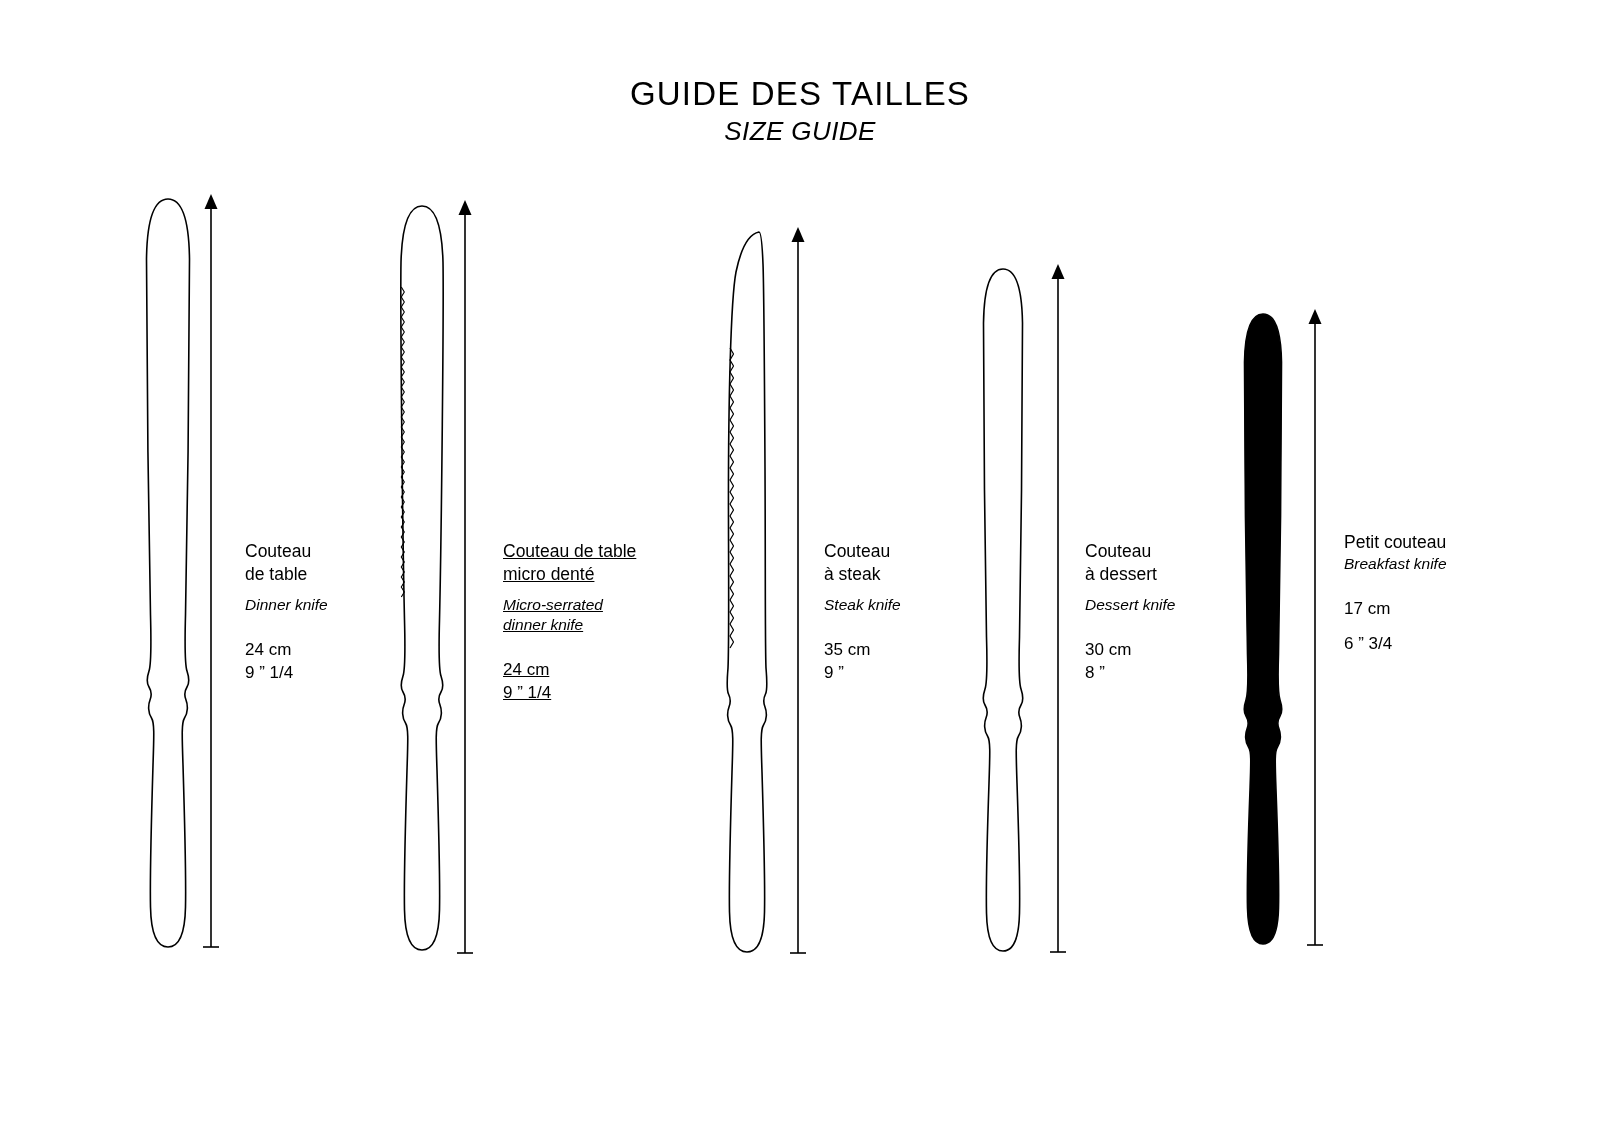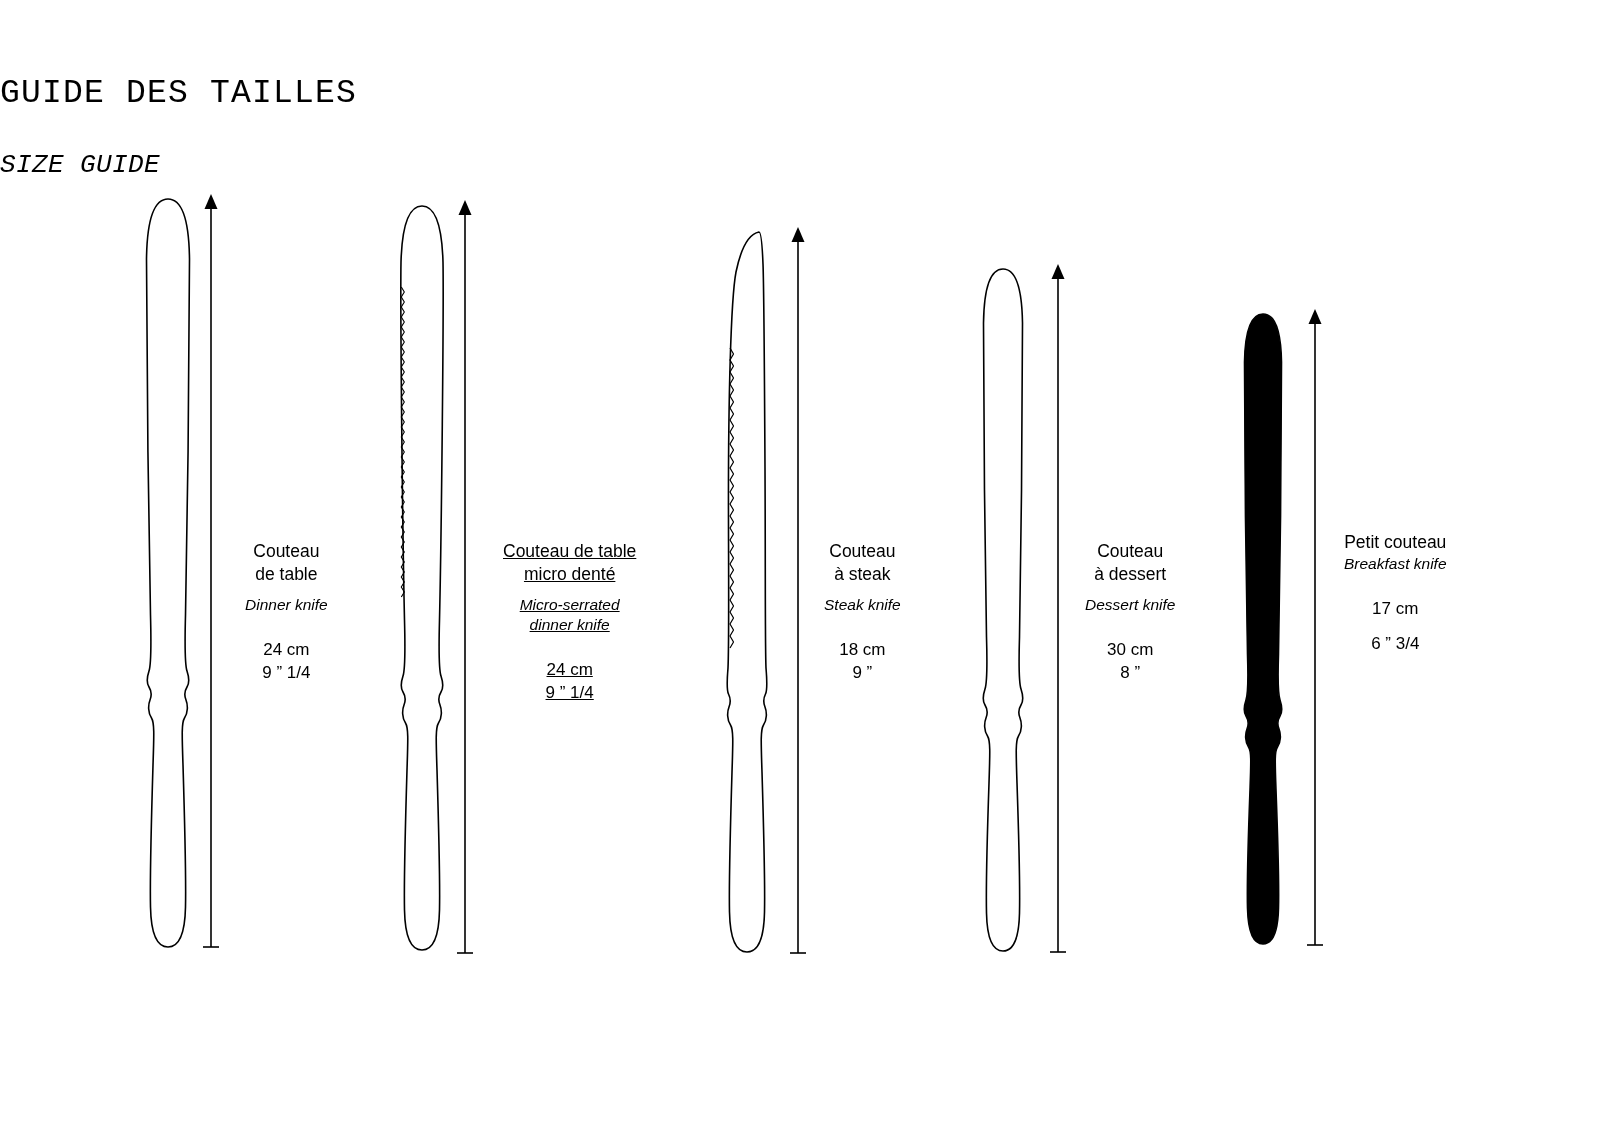--- a/index.html
+++ b/index.html
@@ -16,54 +16,51 @@
     width: 1600px;
     height: 1125px;
     background: #ffffff;
     overflow: hidden;
   }
   .title-block {
     position: absolute;
     top: 74px;
     left: 0;
     width: 1600px;
-    text-align: left;
-    font-family: Liberation Mono, monospace;
+    text-align: center;
   }
   .title-main {
     font-size: 33px;
     letter-spacing: 1.2px;
     font-weight: 400;
     line-height: 40px;
   }
   .title-sub {
     font-size: 26px;
     font-style: italic;
     font-weight: 400;
     line-height: 34px;
     letter-spacing: 0.4px;
-    margin-top: 34px;
   }
   .knife-group {
     position: absolute;
     top: 0;
     height: 1125px;
   }
   .knife-art {
     position: absolute;
   }
   .arrow {
     position: absolute;
   }
   .caption {
     position: absolute;
     font-size: 17.5px;
     line-height: 23px;
     white-space: nowrap;
-    text-align: center;
   }
   .caption .fr {
     font-style: normal;
   }
   .caption .en {
     font-style: italic;
     font-size: 15.5px;
     line-height: 20px;
   }
   .caption .dims {
@@ -130,21 +127,21 @@
     </svg>
     <svg class="arrow" style="left:786px; top:225px;" width="24" height="733" viewBox="0 0 24 733">
       <line x1="12" y1="8" x2="12" y2="728" stroke="#000000" stroke-width="1.6"></line>
       <path d="M12 2 L5.5 17 L18.5 17 Z" fill="#000000"></path>
       <line x1="4" y1="728" x2="20" y2="728" stroke="#000000" stroke-width="1.6"></line>
     </svg>
     <div class="caption" style="left:824px; top:540px;">
       <div class="fr">Couteau</div>
       <div class="fr">à steak</div>
       <div class="en gap-sm">Steak knife</div>
-      <div class="dims">18 cm</div>
+      <div class="dims">35 cm</div>
       <div class="dims" style="margin-top:0">9 ”</div>
     </div>
   </div>
 
   <div class="knife-group" style="left:0;">
     <svg class="knife-art" style="left:955px; top:265px;" width="96" height="690" viewBox="0 0 96 690">
       <path d="M48 4 C 35 4, 29 24, 28.5 58 C 28 96, 30 300, 31.5 372 C 32.5 406, 32 418, 30 424 C 28 430, 27.5 436, 30 440 C 32.5 444, 33 448, 31 453 C 29 458, 29 466, 32.5 471 C 35.5 475.5, 35 488, 34 518 C 32.5 562, 31 626, 31.5 648 C 32 672, 37.5 686, 48 686 C 58.5 686, 64 672, 64.5 648 C 65 626, 63.5 562, 62 518 C 61 488, 60.5 475.5, 63.5 471 C 67 466, 67 458, 65 453 C 63 448, 63.5 444, 66 440 C 68.5 436, 68 430, 66 424 C 64 418, 63.5 406, 64.5 372 C 66 300, 68 96, 67.5 58 C 67 24, 61 4, 48 4 Z" fill="none" stroke="#000000" stroke-width="1.6"></path>
     </svg>
     <svg class="arrow" style="left:1046px; top:262px;" width="24" height="695" viewBox="0 0 24 695">
       <line x1="12" y1="8" x2="12" y2="690" stroke="#000000" stroke-width="1.6"></line>

